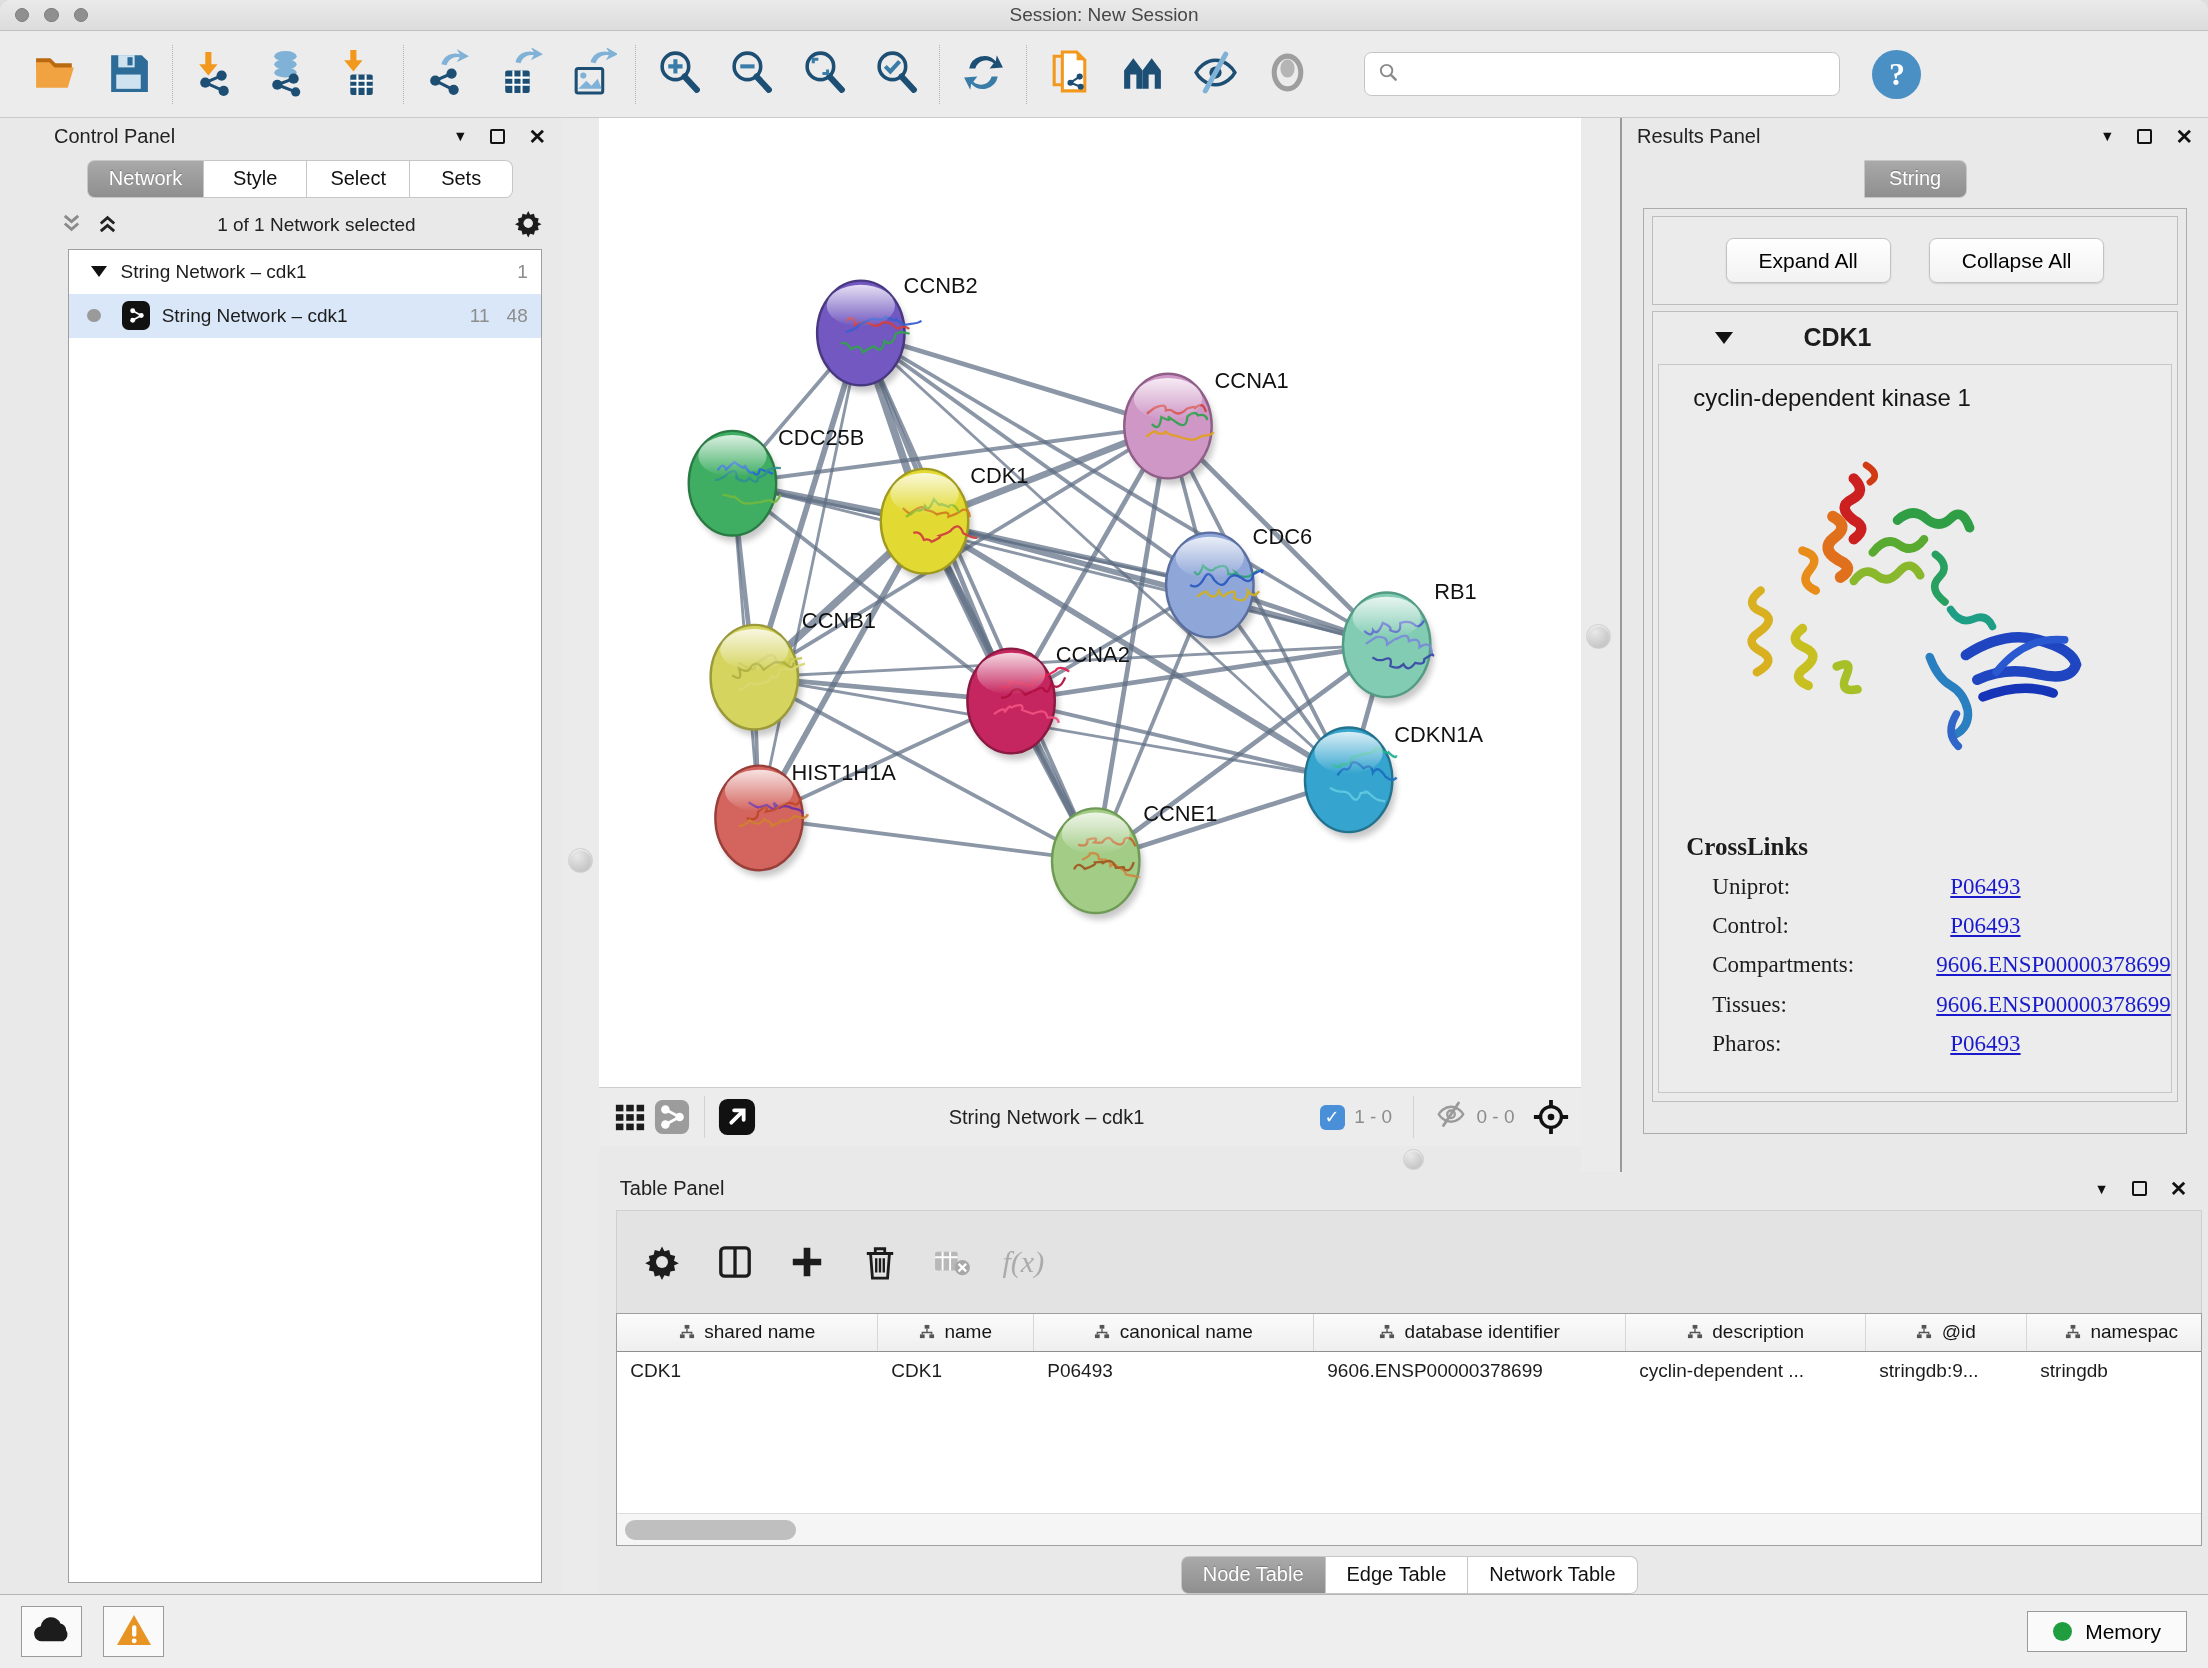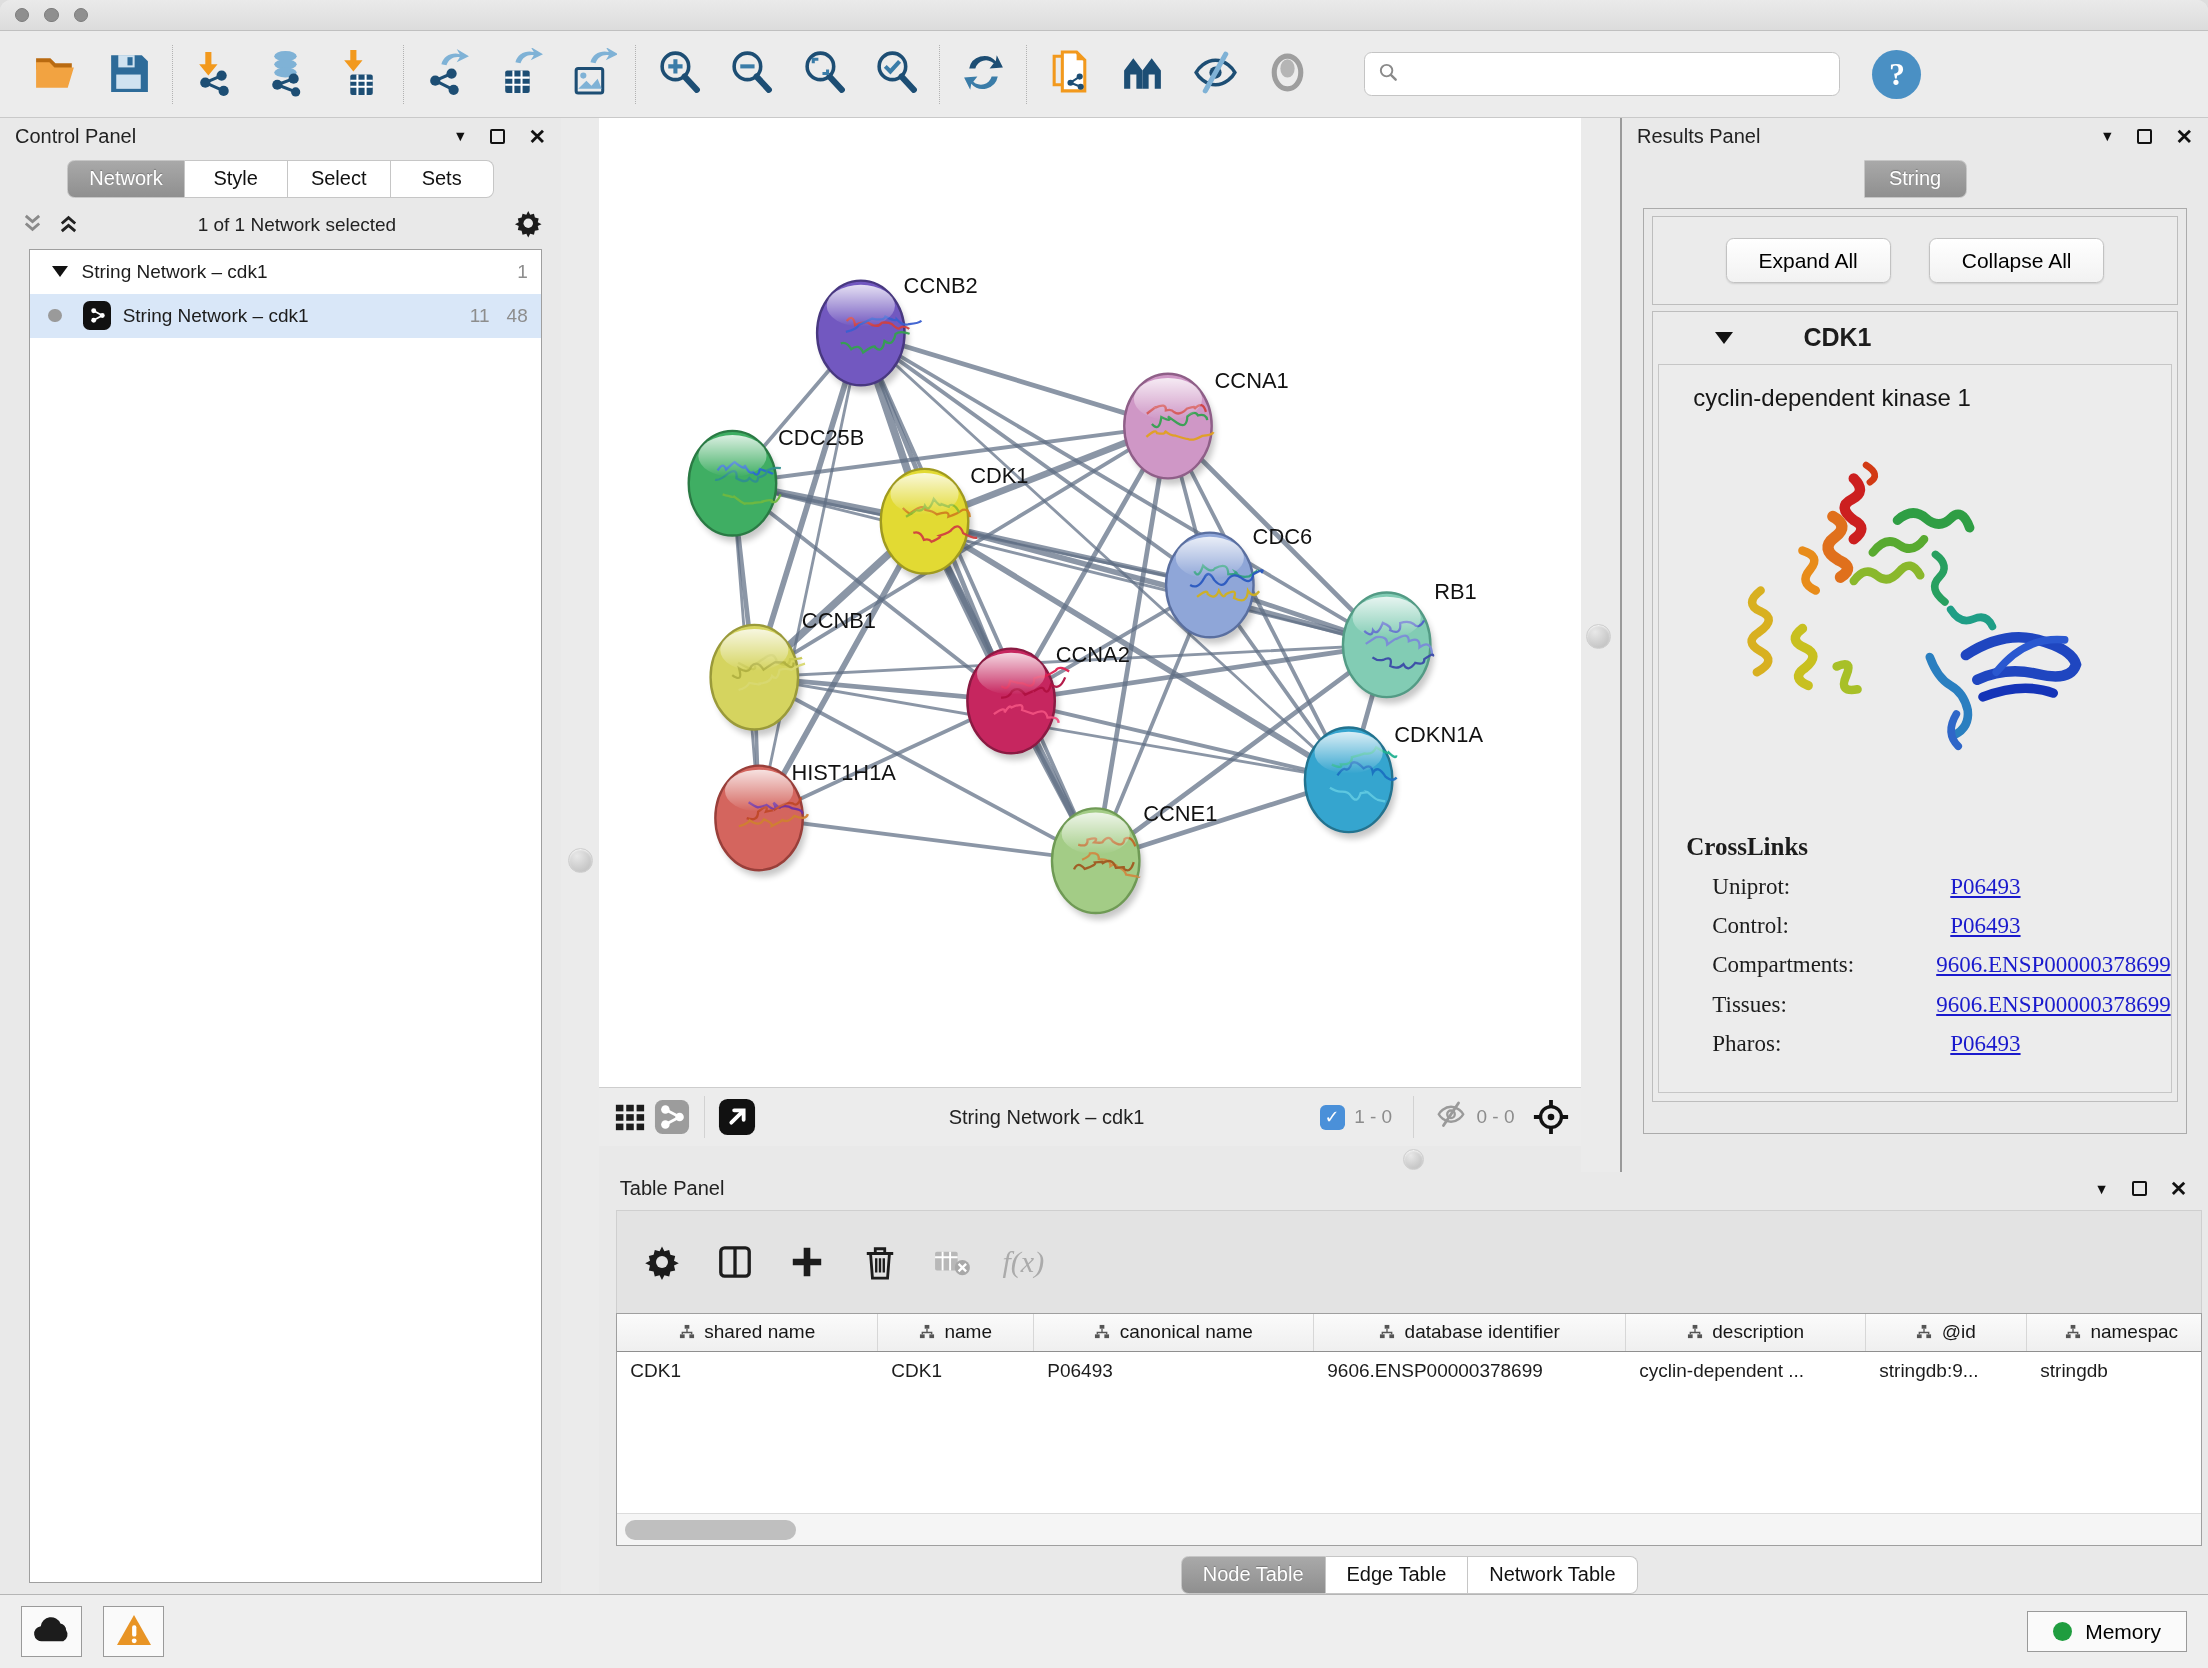--- a/index.html
+++ b/index.html
@@ -34,21 +34,21 @@
   .ph-tri { font-size:14.3px; color:#111; }
   .ph-box { width:15px; height:15px; border:2.4px solid #111; border-radius:1.9px; }
   .ph-x { font-size:21px; font-weight:bold; color:#111; line-height:1; }
   .tabs-row { display:flex; justify-content:center; margin:5.7px 0 7.6px; }
   .tab { min-width:103px; padding:6.7px 21px; text-align:center; font-size:20px; background:#ffffff; border:1px solid #c6c6c6; border-left:none; color:#111; cursor:pointer; }
   .tab:first-child { border-left:1px solid #c6c6c6; border-radius:7.6px 0 0 7.6px; }
   .tab:last-child { border-radius:0 7.6px 7.6px 0; }
   .tab.active { background:linear-gradient(#a9a9a9,#8f8f8f); color:#fff; text-shadow:0 -1px 1px rgba(0,0,0,.25); }
 
   
-  .control-panel { width:561px; flex:0 0 561px; display:flex; flex-direction:column; background:#e9e9e9; }
+  .control-panel { width:561px; flex:0 0 561px; display:flex; flex-direction:column; background:#e9e9e9;padding-left:39px; }
   .cp-status { display:flex; align-items:center; padding:3.8px 19px 5.7px 21px; }
   .cp-status .chev { display:flex; gap:13.3px; align-items:center; }
   .cp-status .status-text { flex:1; text-align:center; font-size:19px; color:#222; }
   .tree-box { flex:1; background:#fff; border:1.9px solid #9f9f9f; margin:1.9px 19px 11.4px 28.5px; overflow:hidden; }
   .tree-row { display:flex; align-items:center; height:44px; font-size:19px; padding:0 13.3px; }
   .tree-row .count { color:#8d8d8d; margin-left:17px; }
   .tree-row.selected { background:#d9e7f8; }
   .tree-spacer { flex:1; }
   .tri-down { width:0; height:0; border-left:8.6px solid transparent; border-right:8.6px solid transparent; border-top:11.4px solid #111; margin:0 13.3px 0 9.5px; }
   .net-dot { width:13.3px; height:13.3px; border-radius:50%; background:#9a9a9a; margin:0 21px 0 5.7px; }
@@ -123,20 +123,21 @@
 <body>
 
 <div class="window">
 
   <div class="titlebar">
     <div class="traffic">
       <span class="tl"></span>
       <span class="tl"></span>
       <span class="tl"></span>
     </div>
+    <div class="win-title">Session: New Session</div>
   </div>
 
   <div class="toolbar">
     <div class="tb-group">
       <button class="tb-btn">
         <span><svg viewBox="0 0 48 48">
               <path d="M4 10h14l5 5h16v6H4z" fill="#b96a10"></path>
               <path d="M4 14h13l5 5h19l-6 20H4z" fill="#f2a341"></path>
             </svg></span>
       </button>

